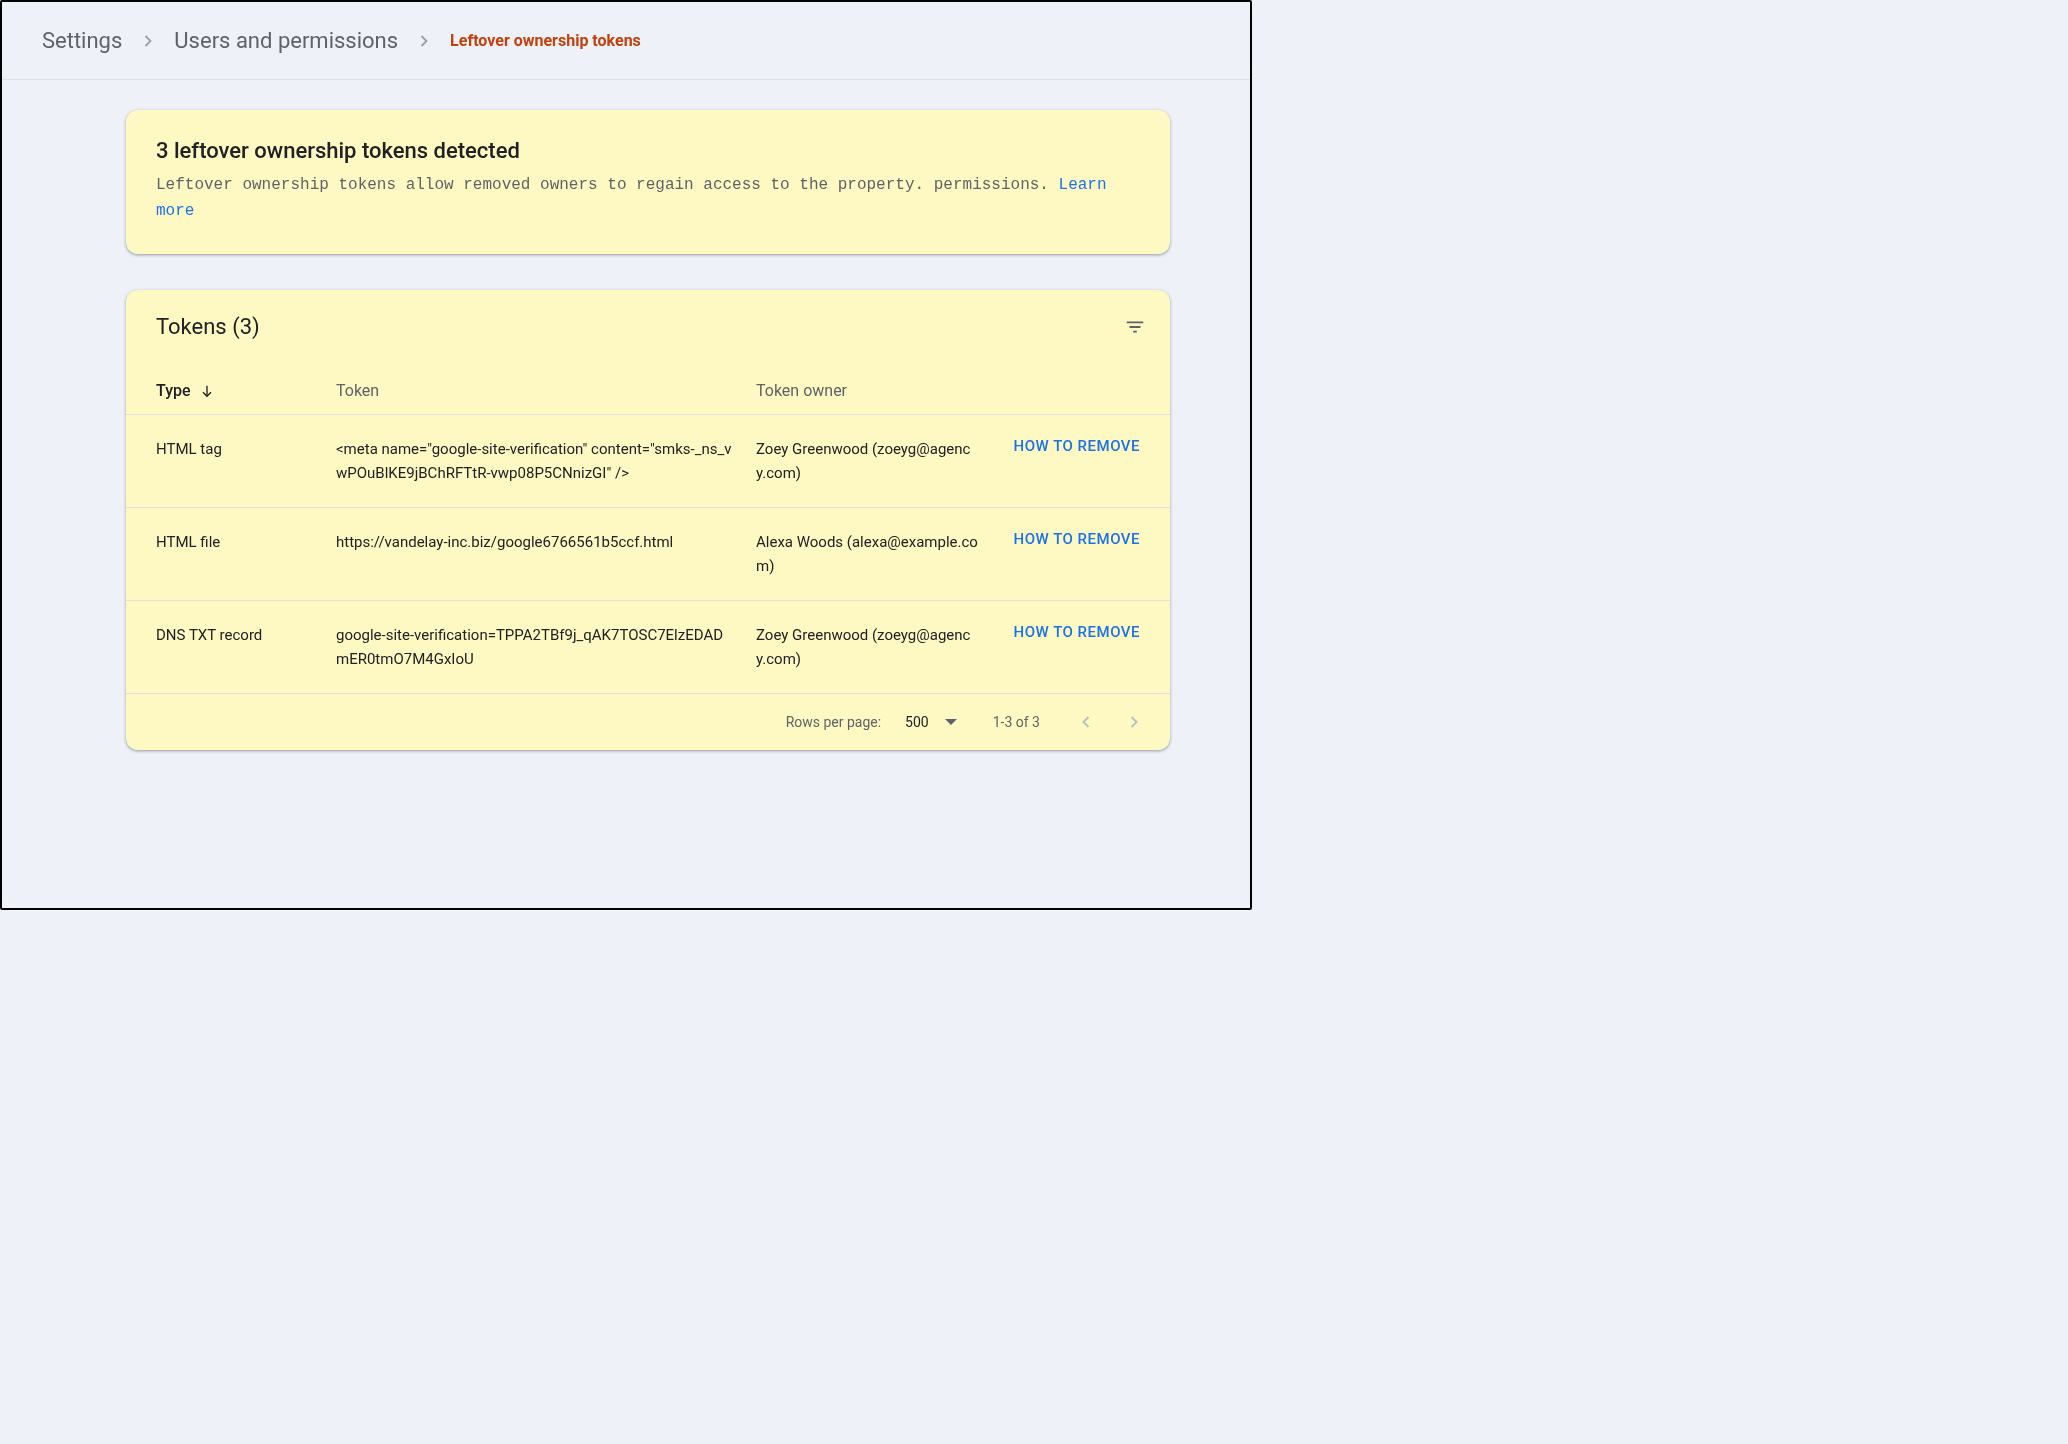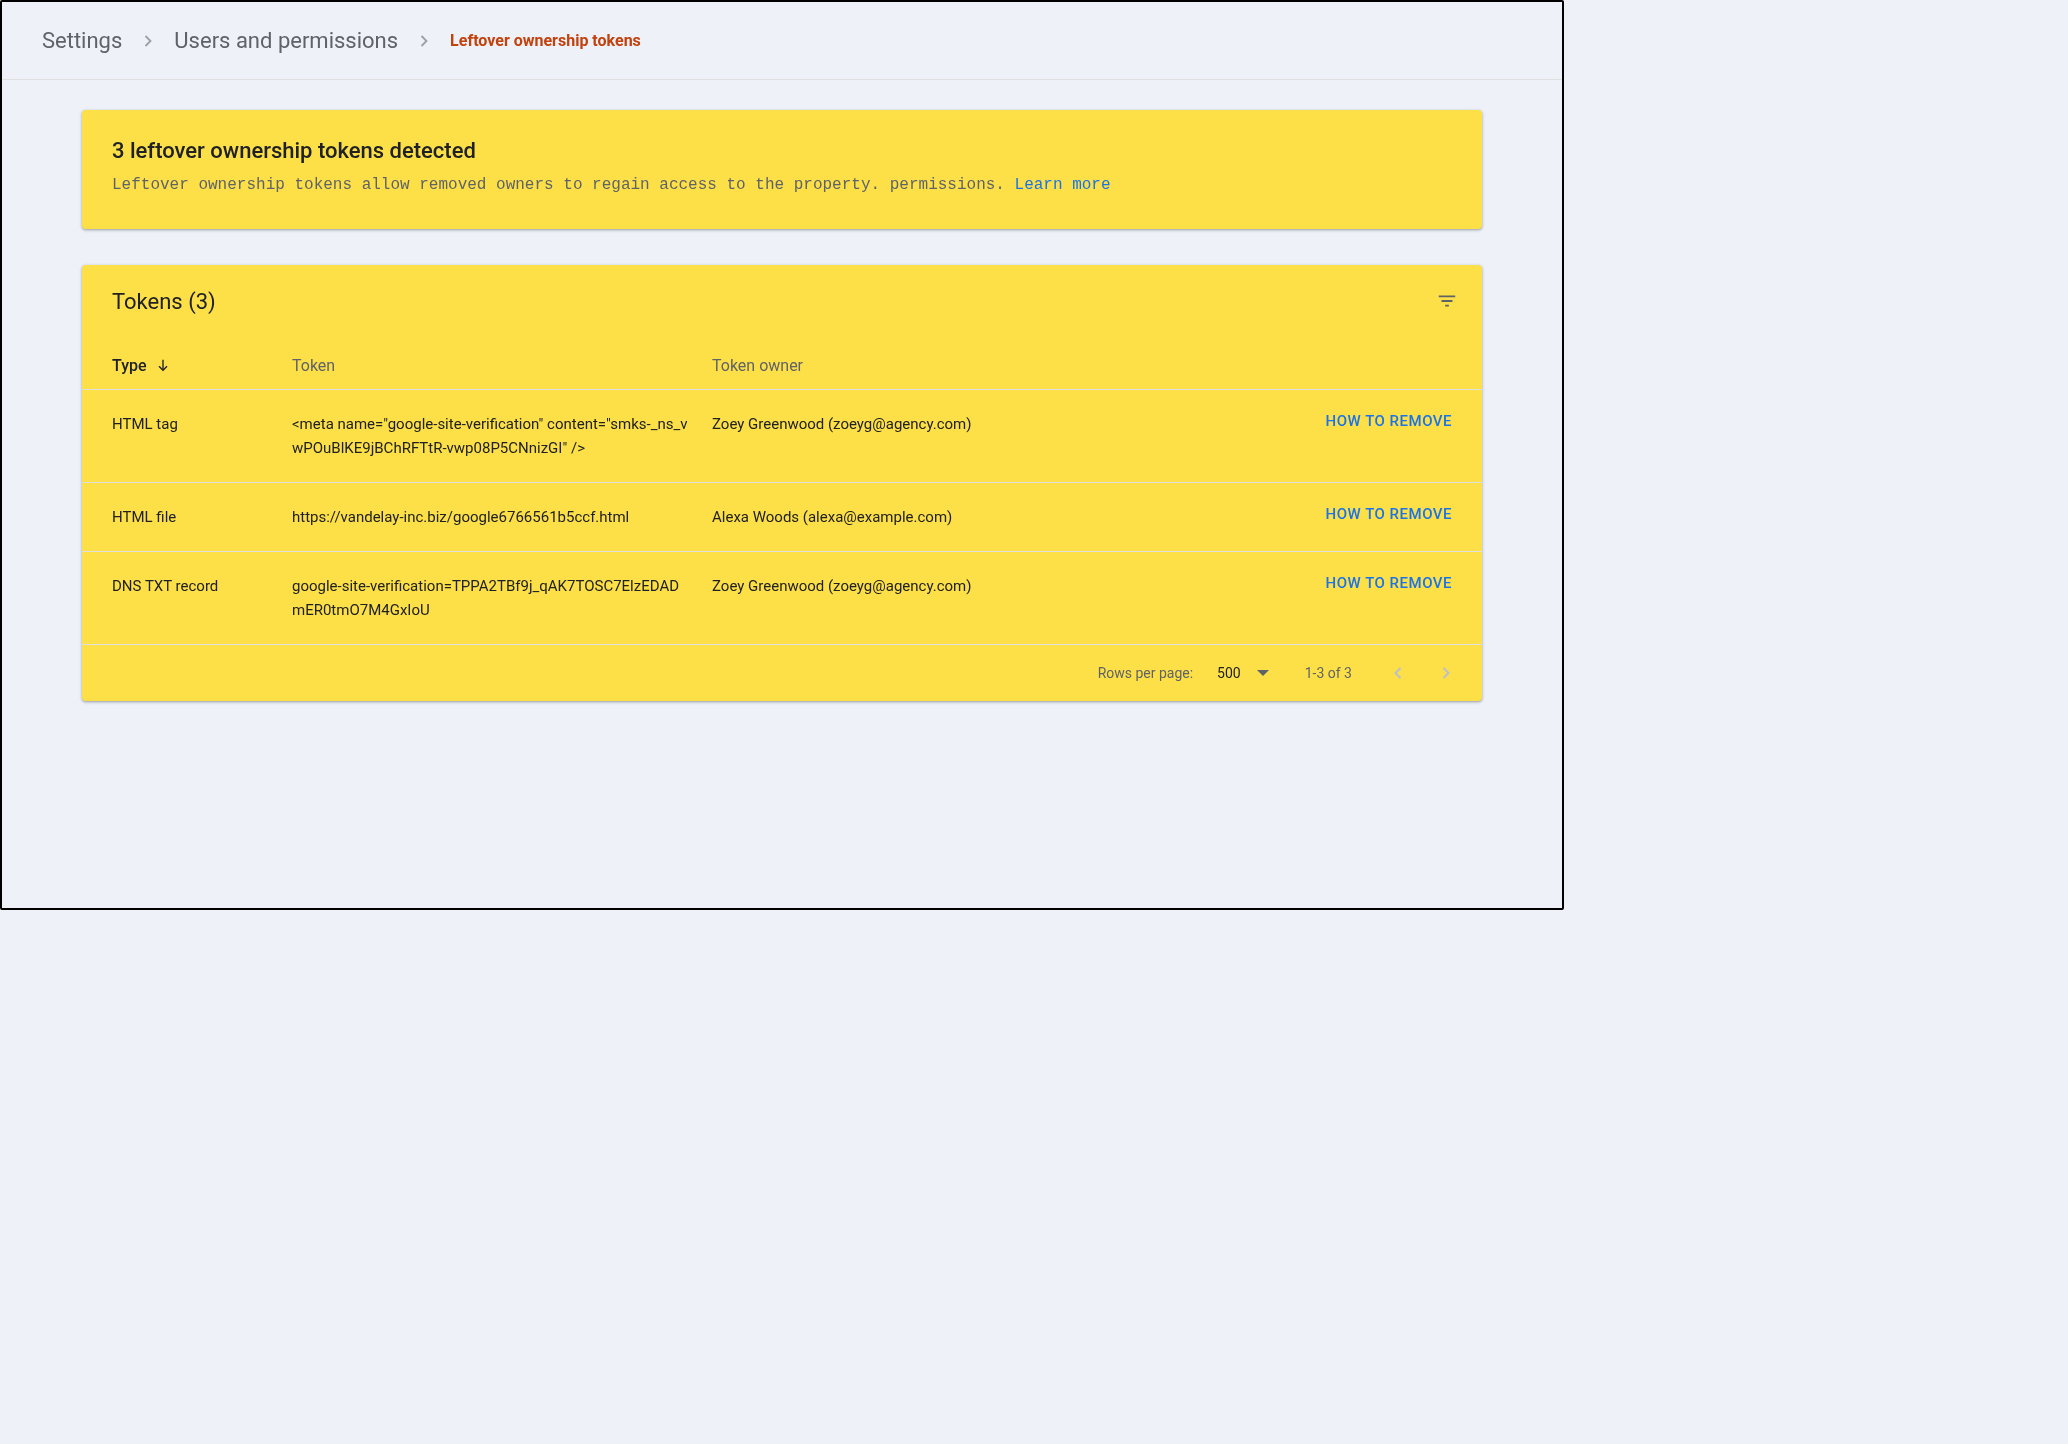--- a/index.html
+++ b/index.html
@@ -7,21 +7,21 @@
       margin: 0;
       padding: 0;
     }
     body {
       font-family: Roboto, 'Helvetica Neue', Arial, sans-serif;
       background: #eef1f8;
       color: #202124;
       font-size: 14px;
     }
     .frame {
-      width: 1564px;
+      width: 1252px;
       height: 910px;
       margin: 0;
       background: #eef1f8;
       border: 2px solid #000;
       border-radius: 2px;
       overflow: hidden;
       display: flex;
       flex-direction: column;
     }
     .breadcrumb-bar {
@@ -48,24 +48,25 @@
       width: 20px;
       height: 20px;
       display: block;
     }
     .content {
       padding: 30px 80px 40px 80px;
       flex: 1;
       overflow: auto;
     }
     .card {
-      background: #fde047;
-      border-radius: 4px;
+      background: #fef9c3;
+      border-radius: 12px;
       box-shadow: 0 1px 2px rgba(60,64,67,.3), 0 1px 3px 1px rgba(60,64,67,.15);
       margin-bottom: 36px;
+      margin-left: 44px;
     }
     .notice-card {
       padding: 28px 30px 30px 30px;
     }
     .notice-title {
       font-size: 22px;
       font-weight: 500;
       color: #202124;
       margin-bottom: 10px;
     }

